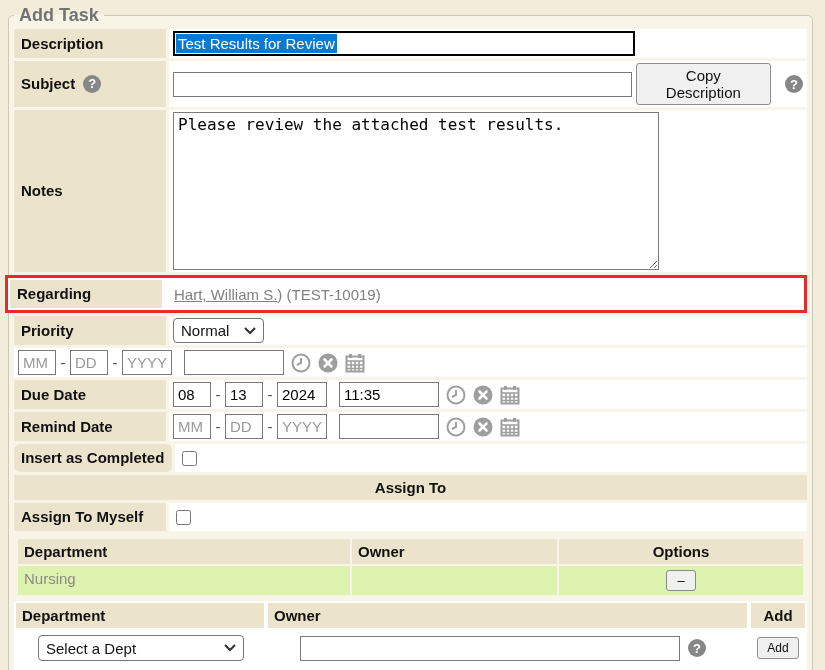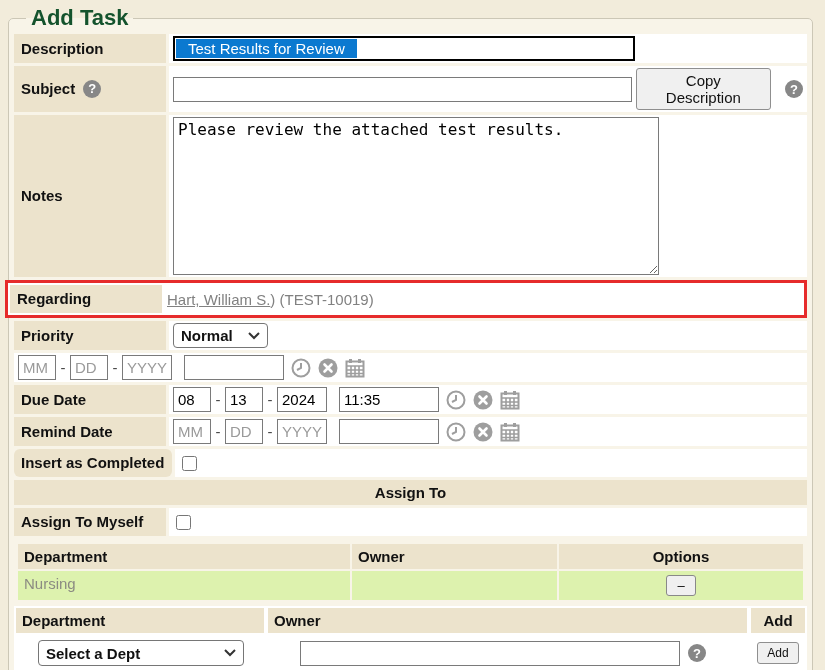--- a/index.html
+++ b/index.html
@@ -11,25 +11,25 @@
     color: #111;
   }
   fieldset.addtask {
     margin: 5px 12px 0 8px;
     border: 1px solid #ccc7b6;
     border-radius: 5px;
     padding: 3px 5px 12px 5px;
     background: #f8f4e8;
   }
   legend.addtask-legend {
-    font-size: 22px;
+    font-size: 18px;
     font-weight: bold;
-    color: #14532d;
+    color: #737373;
     padding: 0 5px;
-    margin-left: 12px;
+    margin-left: 0;
   }
   .row { display: flex; gap: 3px; margin-bottom: 3px; }
   .lbl {
     flex: 0 0 152px;
     background: #ece3cc;
     font-weight: bold;
     padding: 4px 2px 4px 7px;
     display: flex;
     align-items: flex-start;
     gap: 8px;
@@ -47,21 +47,21 @@
   }
   
   .desc-input {
     width: 462px; height: 25px;
     border: 2px solid #000;
     background: #fff;
     display: flex; align-items: center;
     padding: 0 1px;
     cursor: text;
   }
-  .desc-input .sel { background: #0b79d0; color: #fff; padding: 1px 12px; }
+  .desc-input .sel { background: #0b79d0; color: #fff; padding: 1px 2px; }
   input.text {
     height: 25px;
     border: 1px solid #7a7a7a;
     background: #fff;
     font-family: "Liberation Sans", sans-serif;
     font-size: 15px;
     padding: 0 4px;
   }
   input.text::placeholder { color: #9a9a9a; opacity: 1; }
   .subj-input { width: 462px; }
@@ -89,38 +89,37 @@
     font-family: "DejaVu Sans Mono", monospace;
     font-size: 16px;
     padding: 2px 4px;
     resize: both;
   }
   .val.top { align-items: flex-start; }
   
   .regard-wrap {
     border: 3px solid #e62b2b;
     background: #fff;
-    display: flex; gap: 3px;
+    display: flex; gap: 10px;
     padding: 2px;
     margin: 0 0 3px -9px;
   }
   .regard-wrap .lbl { flex: 0 0 152px; }
   .regard-val { color: #818181; display: flex; align-items: center; flex-wrap: nowrap; white-space: pre; padding: 3px 2px; }
   .regard-val a { color: #818181; text-decoration: underline; cursor: pointer; }
   
   .selectbox {
     height: 25px;
     border: 1px solid #767676;
     border-radius: 4px;
     background: #fff;
     display: inline-flex; align-items: center;
     padding: 0 7px;
     gap: 15px;
     cursor: pointer;
-    font-weight: bold;
   }
   .selectbox .chev { display: inline-flex; }
   .din { width: 38px; }
   .din.year { width: 50px; }
   .din.time { width: 100px; margin-left: 8px; }
   .dash { color: #4a4a4a; width: 6px; text-align: center; }
   .icnbtn { display: inline-flex; margin-left: 3px; cursor: pointer; }
   .icnbtn:first-of-type { margin-left: 10px; }
   input.cb { width: 15px; height: 15px; margin-left: 3px; cursor: pointer; }
   .section-hdr {

